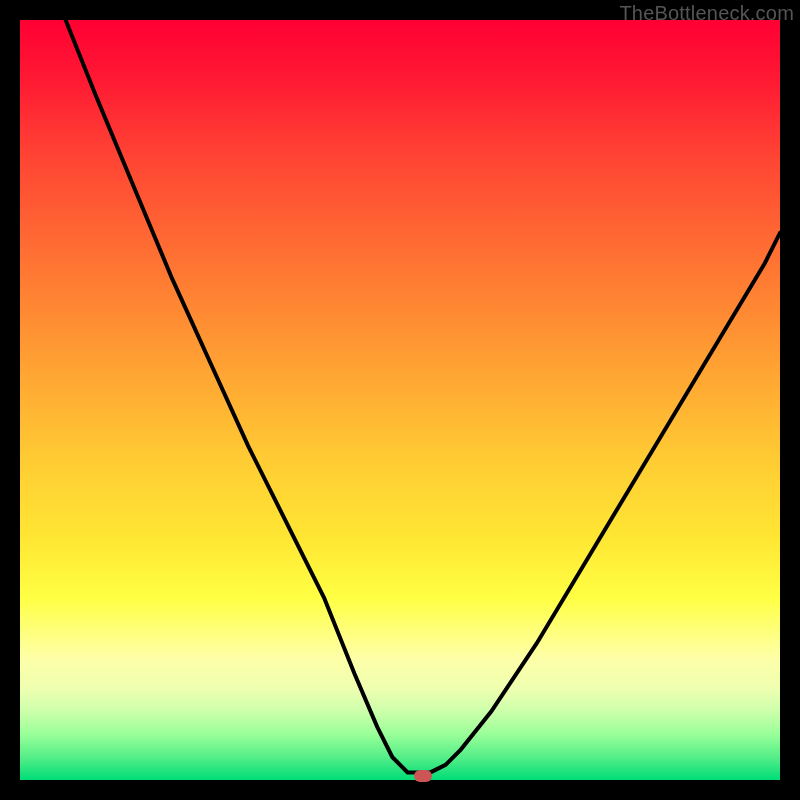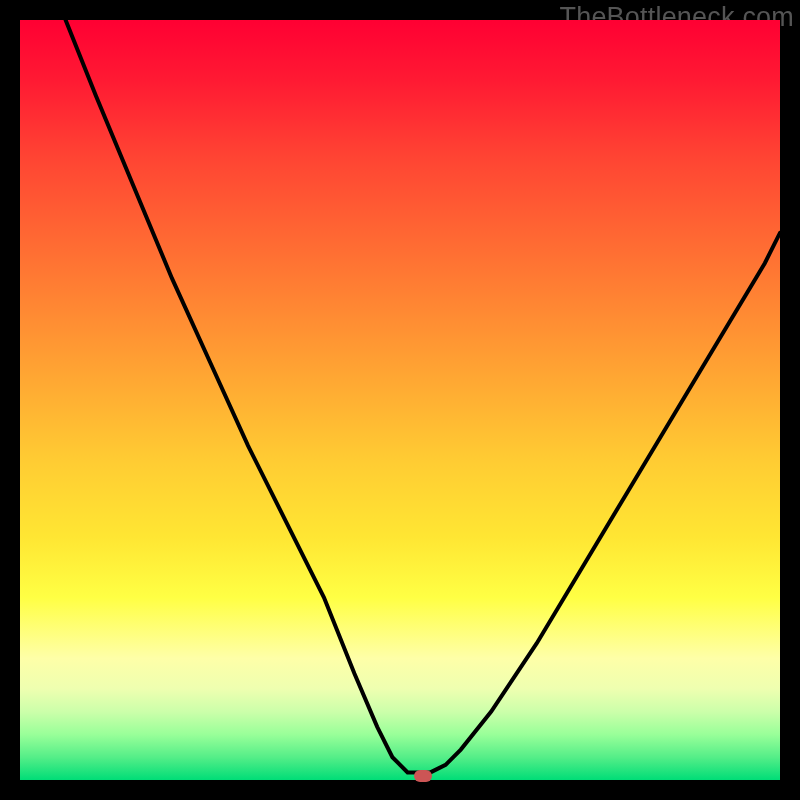--- a/index.html
+++ b/index.html
@@ -45,21 +45,21 @@
     left: 0;
     top: 0;
     width: 760px;
     height: 760px;
   }
   .watermark {
     position: absolute;
     top: 2px;
     right: 6px;
     color: #555;
-    font-size: 27px;
+    font-size: 20px;
     font-weight: 500;
     letter-spacing: 0.2px;
   }
   .marker {
     position: absolute;
     width: 18px;
     height: 12px;
     background: #cc5555;
     border-radius: 6px;
   }

